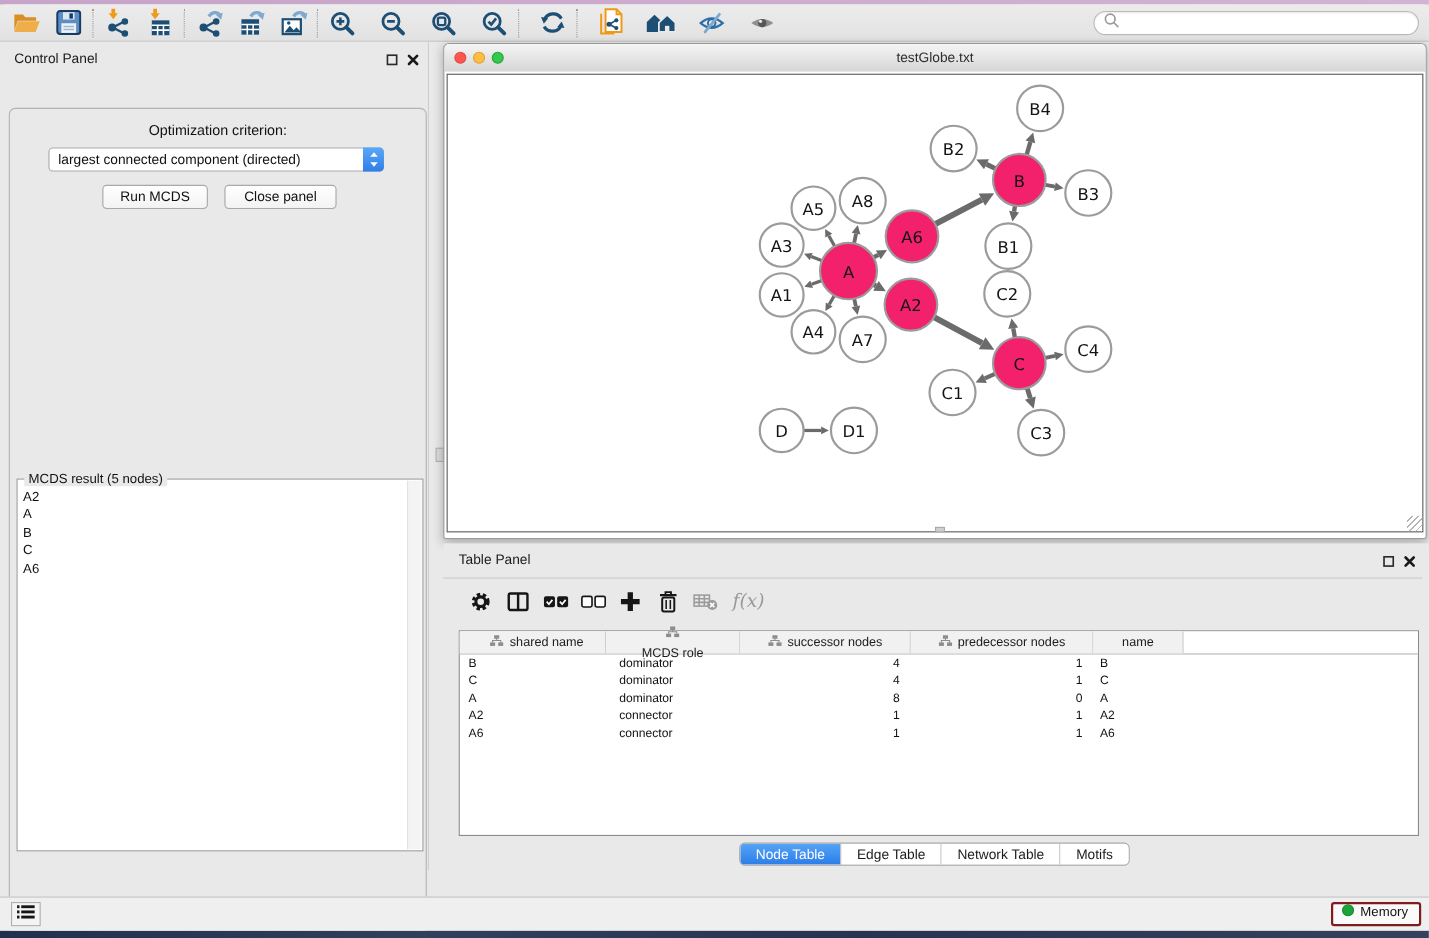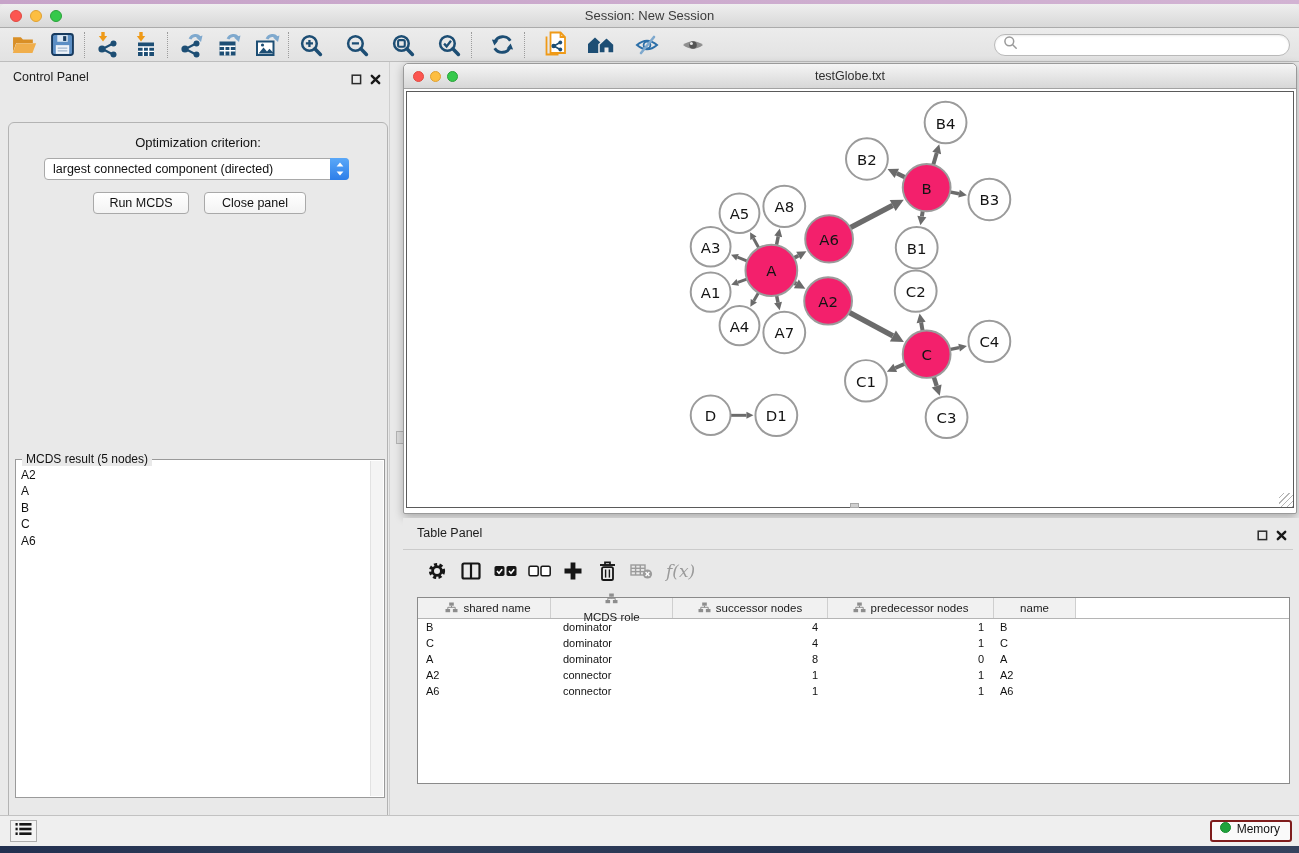--- a/index.html
+++ b/index.html
@@ -111,28 +111,20 @@
 </style>
 </head>
 <body>
 
 <div class="screen">
   <div class="wp-top"></div>
   <div class="wp-bottom"></div>
 
   <div class="app">
 
-    <div class="titlebar">
-      <div class="win-title">Session: New Session</div>
-      <div class="lights">
-        <span class="light red"></span>
-        <span class="light yellow"></span>
-        <span class="light green"></span>
-      </div>
-    </div>
 
     <div class="toolbar">
       <div class="tbtn">
         <span>
             <svg width="25" height="21" viewBox="0 0 24 20">
           <path d="M1 3 h7.5 l2 2.3 H20 v3.2 H4 L1 17 z" fill="#d98f26"></path>
           <path d="M4.2 8.8 h19 l-3.6 9.4 H.8 z" fill="#f0ae4b"></path>
             </svg>
           </span>
       </div>
@@ -646,20 +638,26 @@
           </div>
           <div class="trow">
             <div class="td c0">A6</div>
             <div class="td c1">connector</div>
             <div class="td c2">1</div>
             <div class="td c3">1</div>
             <div class="td c4">A6</div>
           </div>
         </div>
 
+        <div class="seg tp-tabs">
+          <button class="sg active">Node Table</button>
+          <button class="sg">Edge Table</button>
+          <button class="sg">Network Table</button>
+          <button class="sg">Motifs</button>
+        </div>
       </div>
     </div>
 
     <div class="statusbar">
       <div class="list-btn">
         <span><svg width="17" height="14" viewBox="0 0 17 14">
           <g fill="#161616">
                 <rect x="0.5" y="1" width="2.2" height="2.6"></rect>
                 <rect x="0.5" y="5.7" width="2.2" height="2.6"></rect>
                 <rect x="0.5" y="10.4" width="2.2" height="2.6"></rect>

